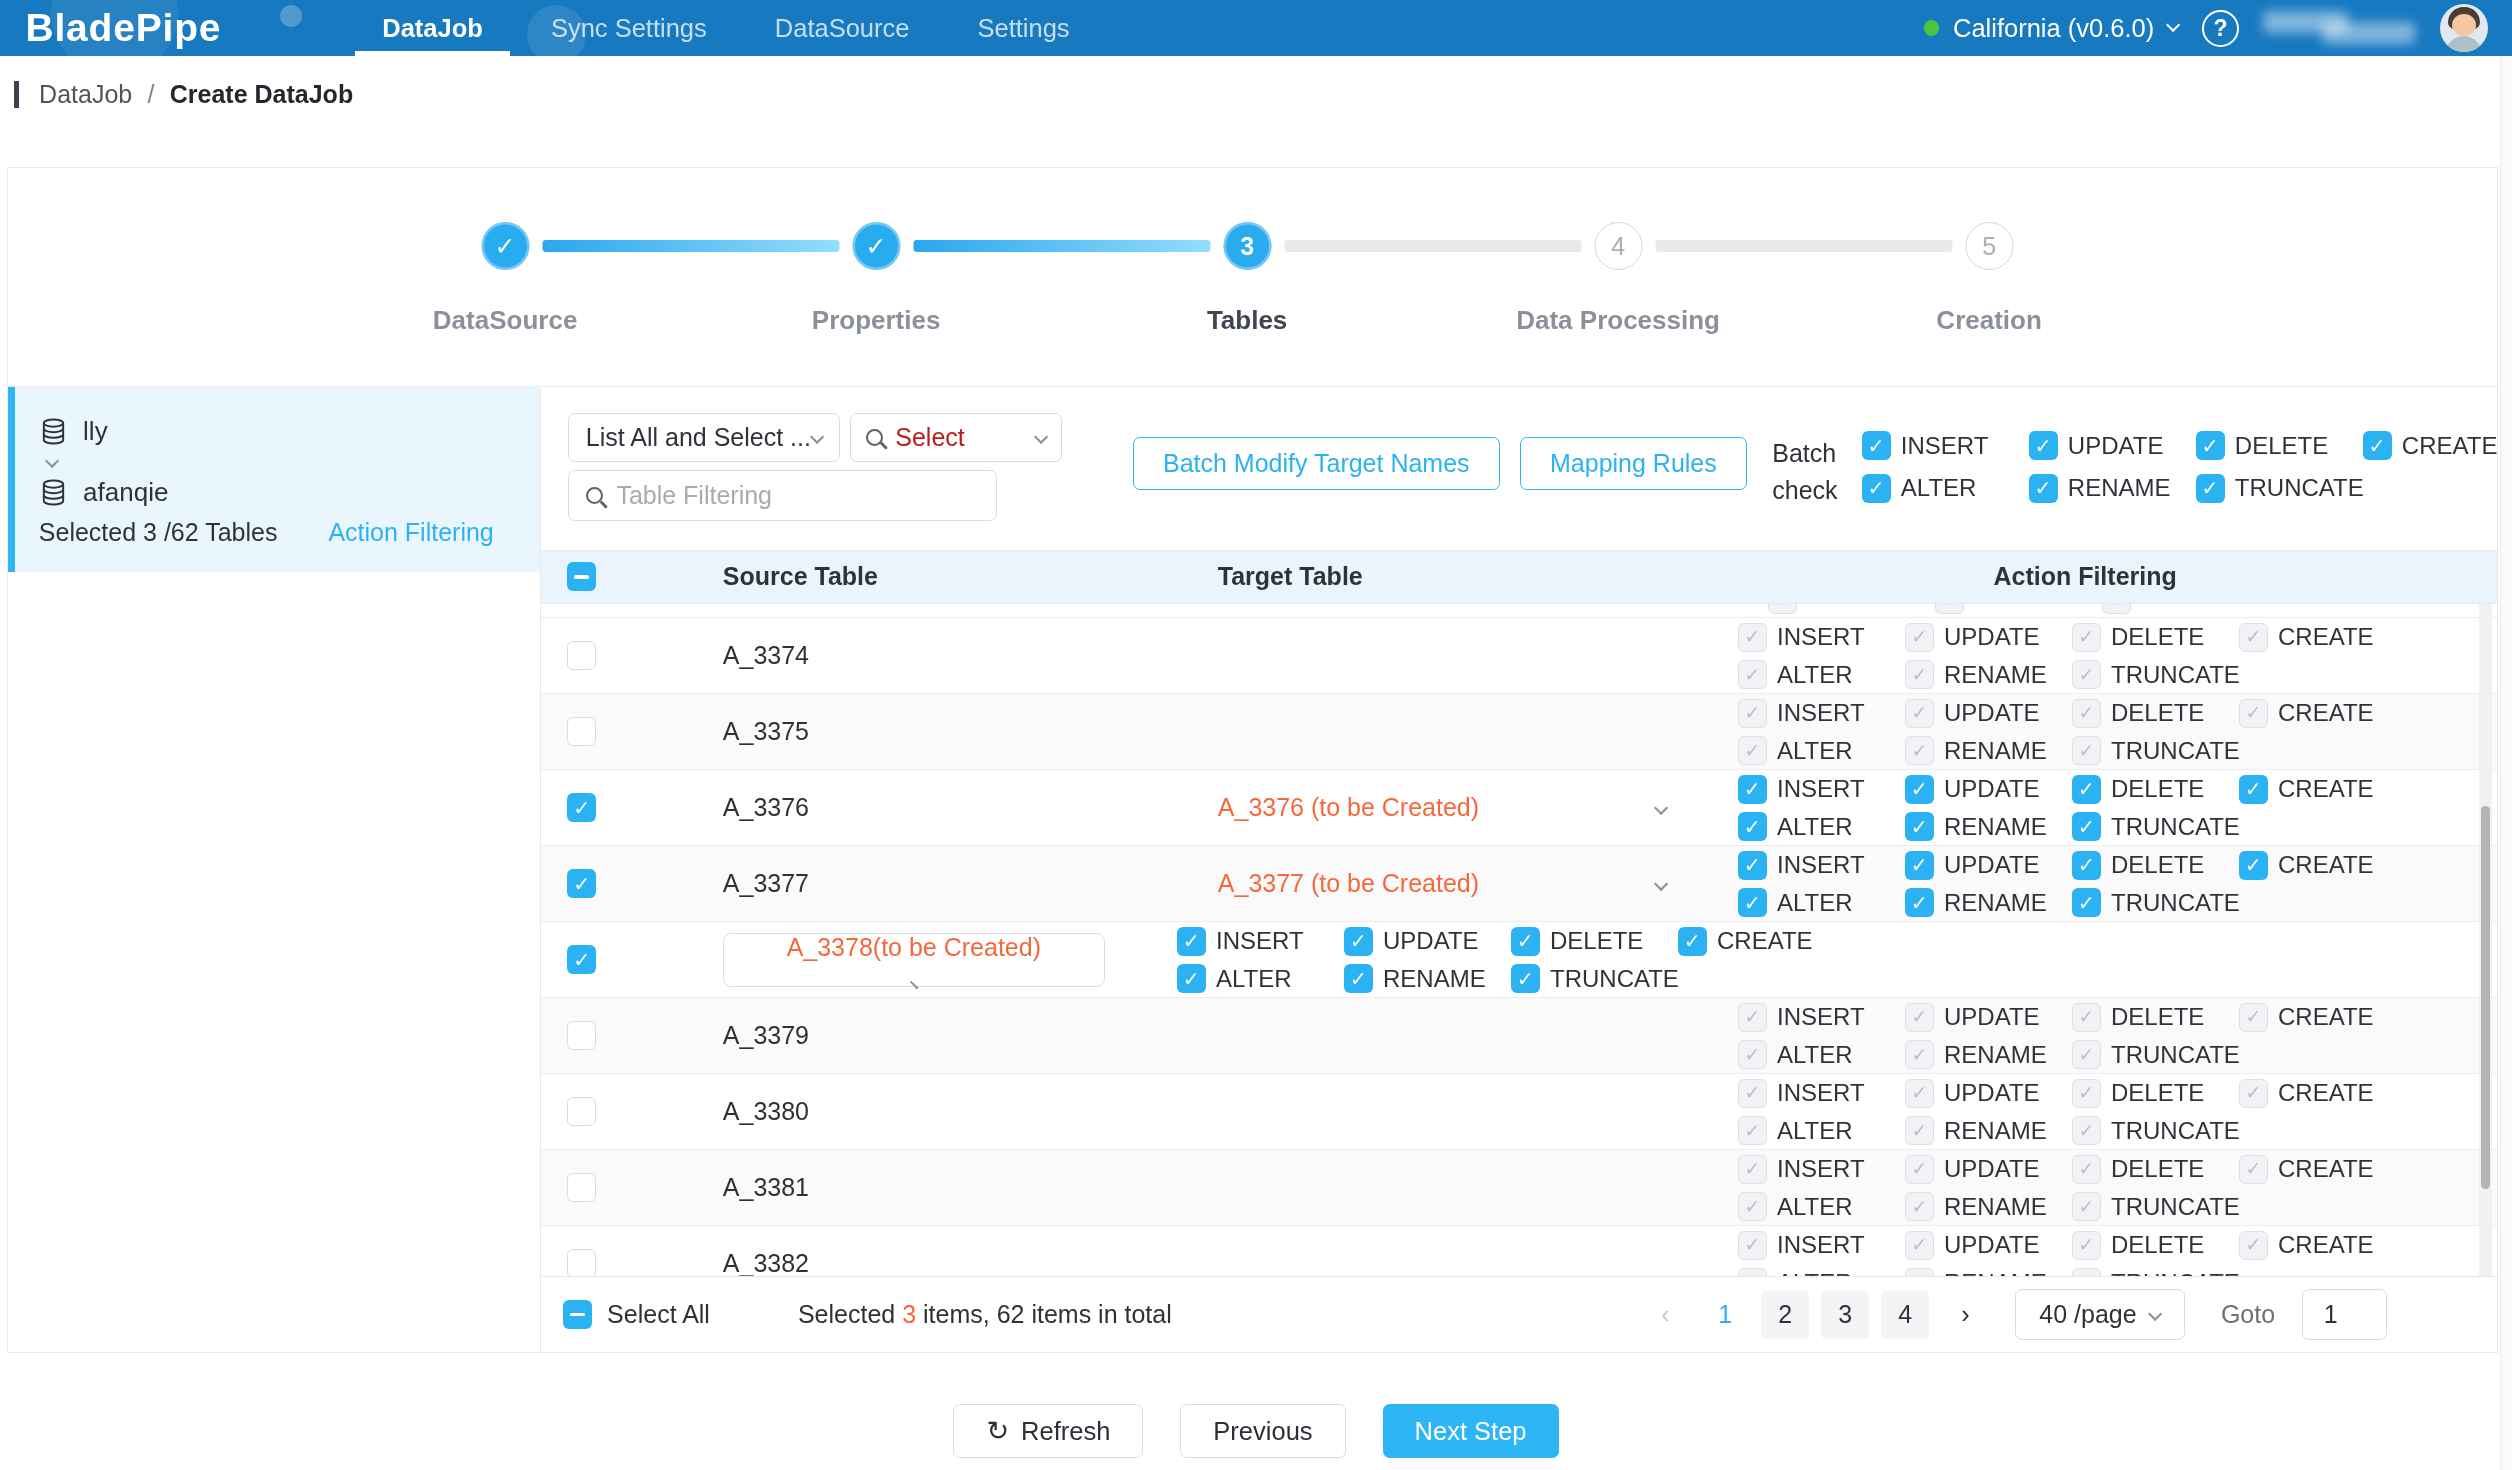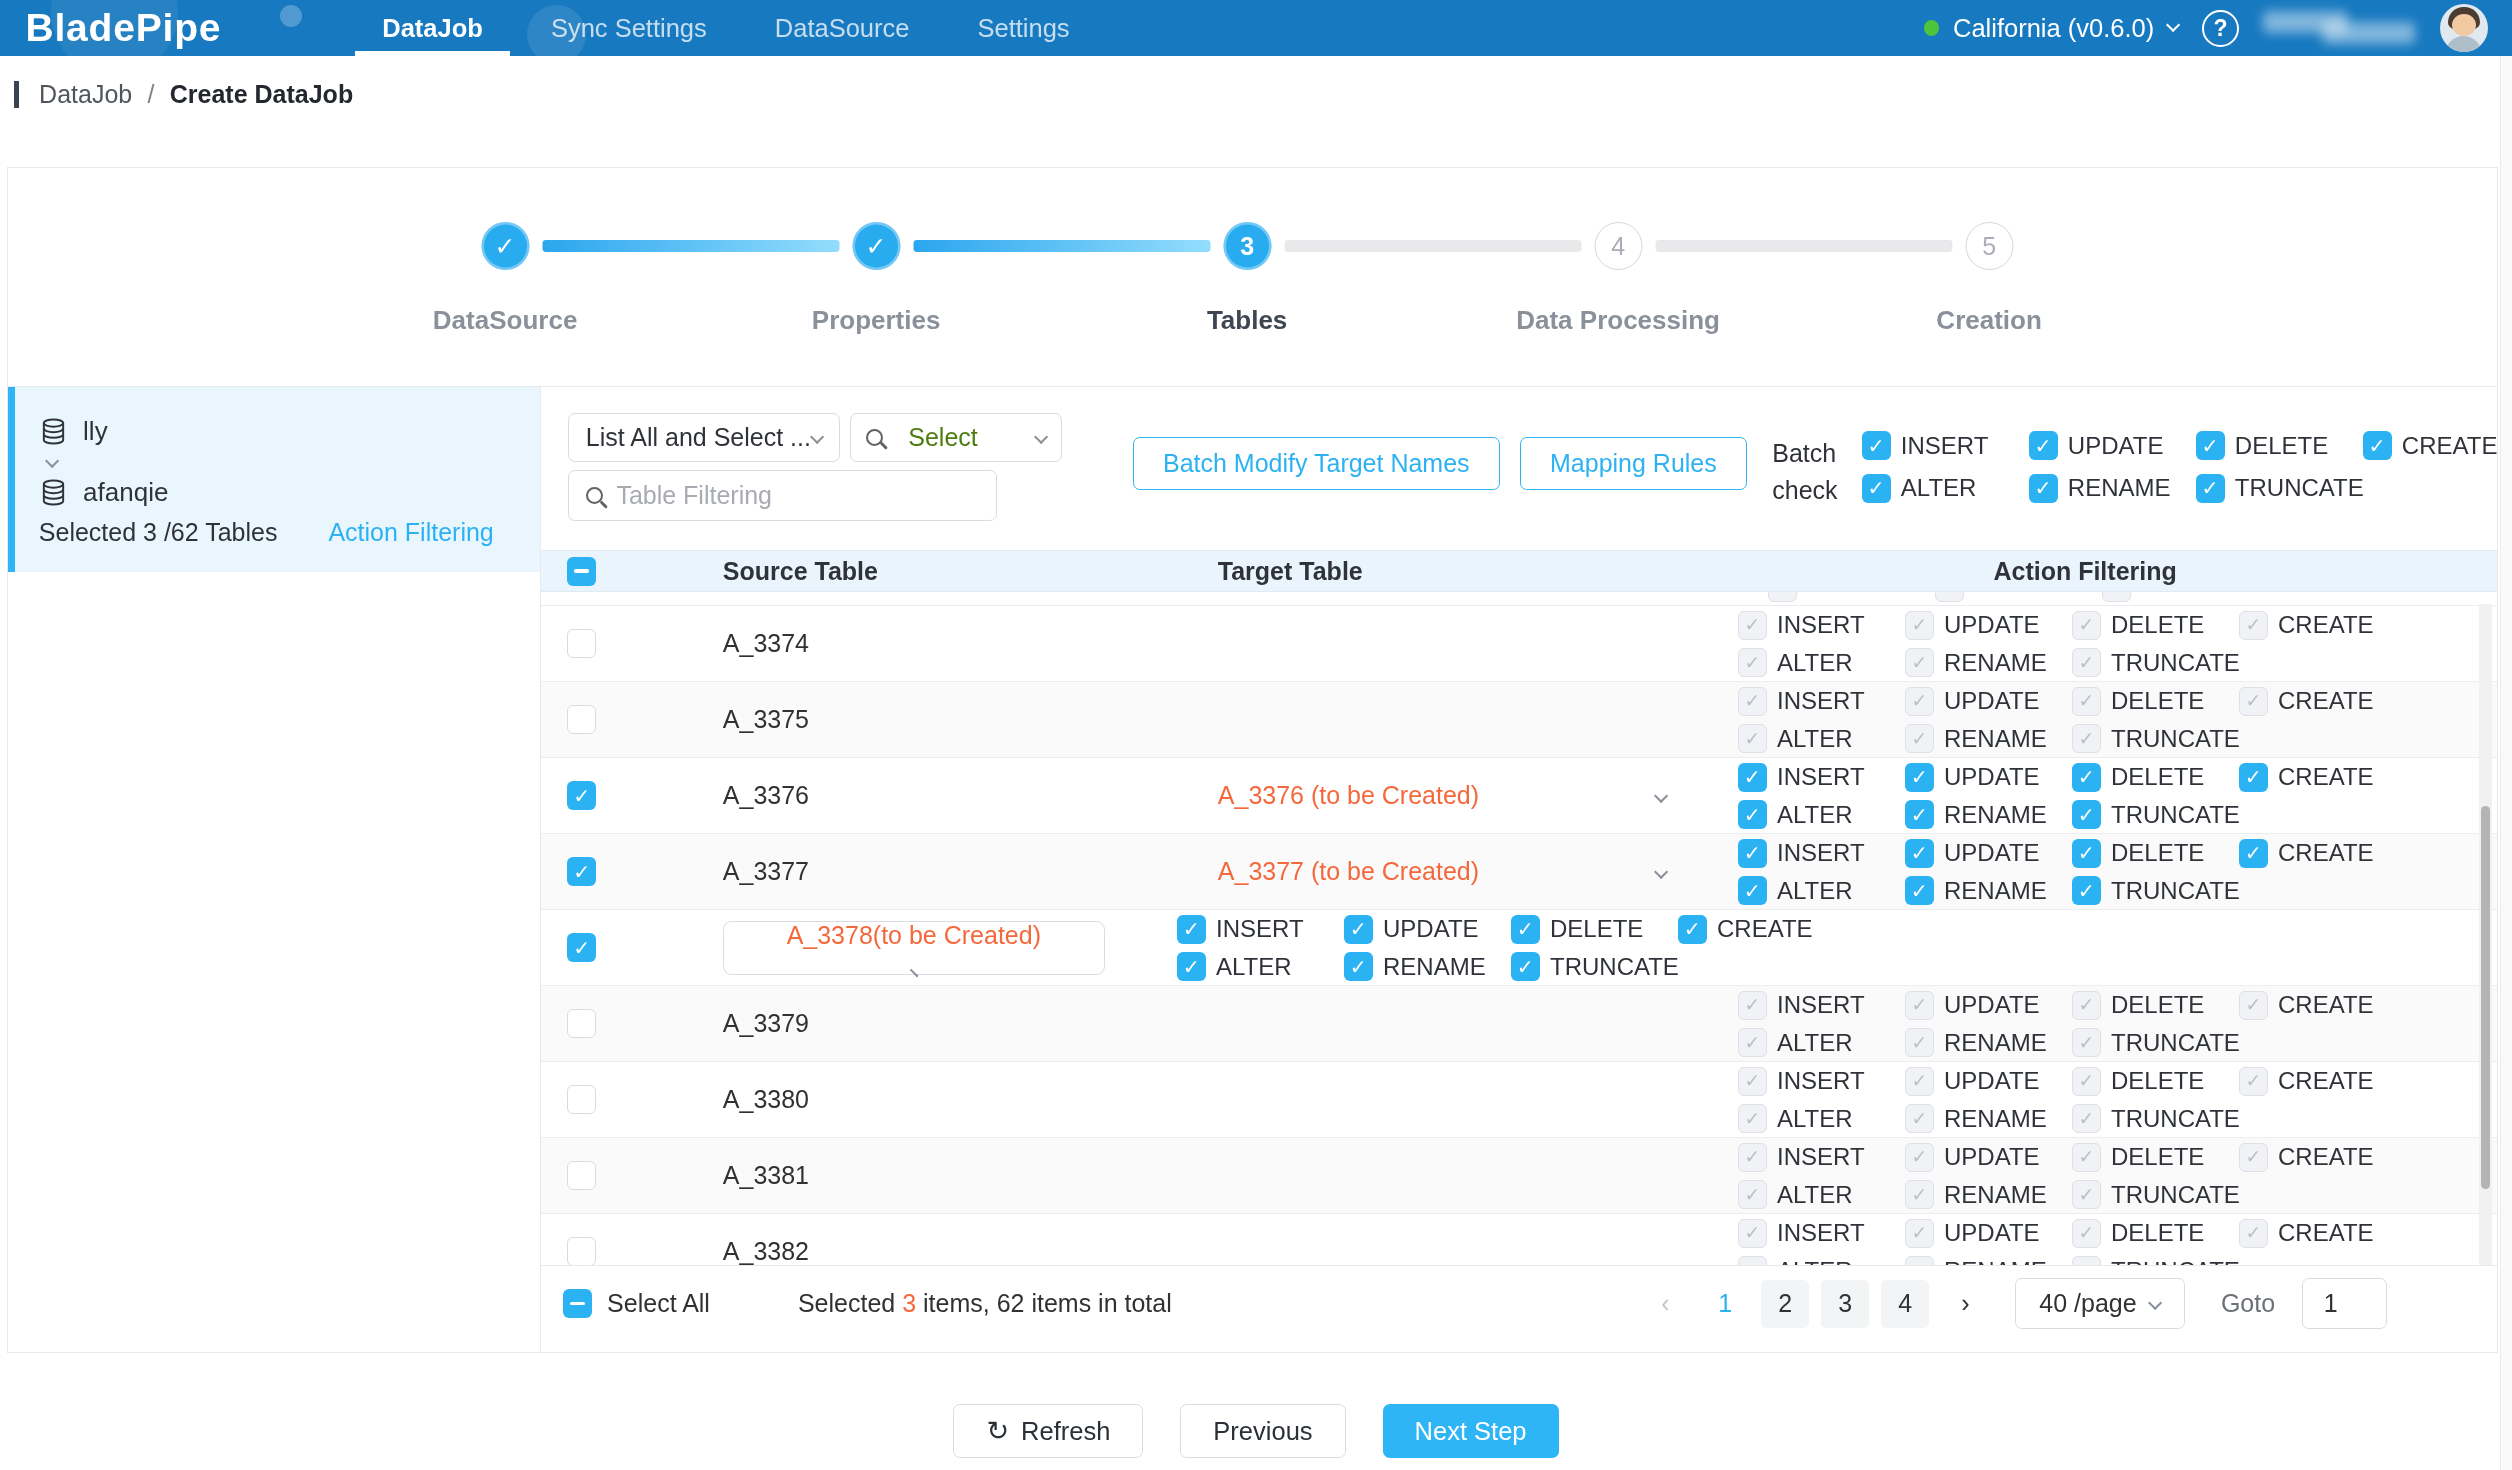--- a/index.html
+++ b/index.html
@@ -71,21 +71,21 @@
   .af-link { color:#2cb2f2; margin-left:51px; cursor:pointer; }
 
   .main { flex:1; display:flex; flex-direction:column; min-width:0; position:relative; }
 
   
   .filter-bar { height:163px; padding:25.5px 0 0 27px; display:flex; align-items:flex-start; }
   .fcol { display:flex; flex-direction:column; gap:8.5px; }
   .frow { display:flex; gap:10.2px; }
   .select { height:49px; border:0.8px solid #d8dce2; border-radius:6.8px; background:#fff; display:flex; align-items:center; font-size:25px; }
   .sel-list { width:272px; padding:0 17px; color:#2f3339; justify-content:space-between; }
-  .sel-filter { width:212px; padding:0 15.3px; gap:25px; color:#4d7c0f;text-align:right; }
+  .sel-filter { width:212px; padding:0 15.3px; gap:12px; color:#b91c1c;text-align:right; }
   .sel-filter .chev { margin-left:auto; }
   .search-box { width:429px; height:51px; border:0.8px solid #d8dce2; border-radius:6.8px; background:#fff; display:flex; align-items:center; gap:13.6px; padding:0 17px; font-size:25px; color:#a8abb2; }
   .mag { width:17px; height:17px; border:2.5px solid #606266; border-radius:50%; position:relative; flex-shrink:0; }
   .mag::after { content:""; position:absolute; width:3.4px; height:8.5px; background:#606266; transform:rotate(-45deg); right:-4.2px; bottom:-6px; border-radius:1.7px; }
   .btn-outline { height:53px; border:1.7px solid #2db4f5; color:#2cb2f2; border-radius:6.8px; background:#fff; font-size:25px; display:flex; align-items:center; justify-content:center; padding:0 29px; cursor:pointer; white-space:nowrap; }
   .b1 { margin-left:71px; margin-top:24px; }
   .b2 { margin-left:20.4px; margin-top:24px; }
   .batch-label { margin-left:25.5px; margin-top:22px; font-size:25px; color:#2f3339; width:83px; line-height:1.5; }
   .batch-grid { margin-left:13.6px; margin-top:18.7px; display:grid; grid-template-columns:167px 167px 167px auto; row-gap:13.6px; }
   .cb-item { display:flex; align-items:center; gap:10.2px; font-size:24px; color:#2f3339; }
@@ -93,21 +93,21 @@
   .cb.blue { background:#2bb2f2; }
   .cb.blue::after { content:"\2713"; color:#fff; font-size:20.4px; font-weight:bold; }
   .cb.indet { background:#2bb2f2; }
   .cb.indet::after { content:""; width:15.3px; height:3.4px; background:#fff; border-radius:1.7px; }
   .cb.empty { background:#fff; border:1.7px solid #d8dce2; }
   .cb.dis { background:#f0f2f5; border:1.7px solid #dde0e5; }
   .cb.dis::after { content:"\2713"; color:#b9bfc7; font-size:18.7px; }
 
   
   .table { flex:1; display:flex; flex-direction:column; min-height:0; position:relative; border-top:0.8px solid #e7e9ec; }
-  .thead { height:41px; background:#e9f4fd; display:flex; align-items:center; font-weight:bold; font-size:25px; color:#2f3339; border-bottom:0.8px solid #dfe9f2; }
+  .thead { height:53px; background:#e9f4fd; display:flex; align-items:center; font-weight:bold; font-size:25px; color:#2f3339; border-bottom:0.8px solid #dfe9f2; }
   .c-cb { width:82px; display:flex; justify-content:center; flex-shrink:0; }
   .c-src { width:561px; padding-left:100px; flex-shrink:0; }
   .c-tgt { width:523px; padding-left:34px; flex-shrink:0; display:flex; align-items:center; }
   .c-act { flex:1; }
   .thead .c-act { text-align:center; padding-right:34px; }
   .tbody { height:673px; overflow:hidden; }
   .sliver { height:14.4px; border-bottom:0.8px solid #ebedf0; overflow:hidden; position:relative; background:#fff; }
   .sliver .action-grid { position:absolute; left:1196px; top:-18.7px; }
   .trow { height:76px; display:flex; align-items:center; border-bottom:0.8px solid #ebedf0; background:#fff; font-size:25px; }
   .trow.alt { background:#fafafa; }

